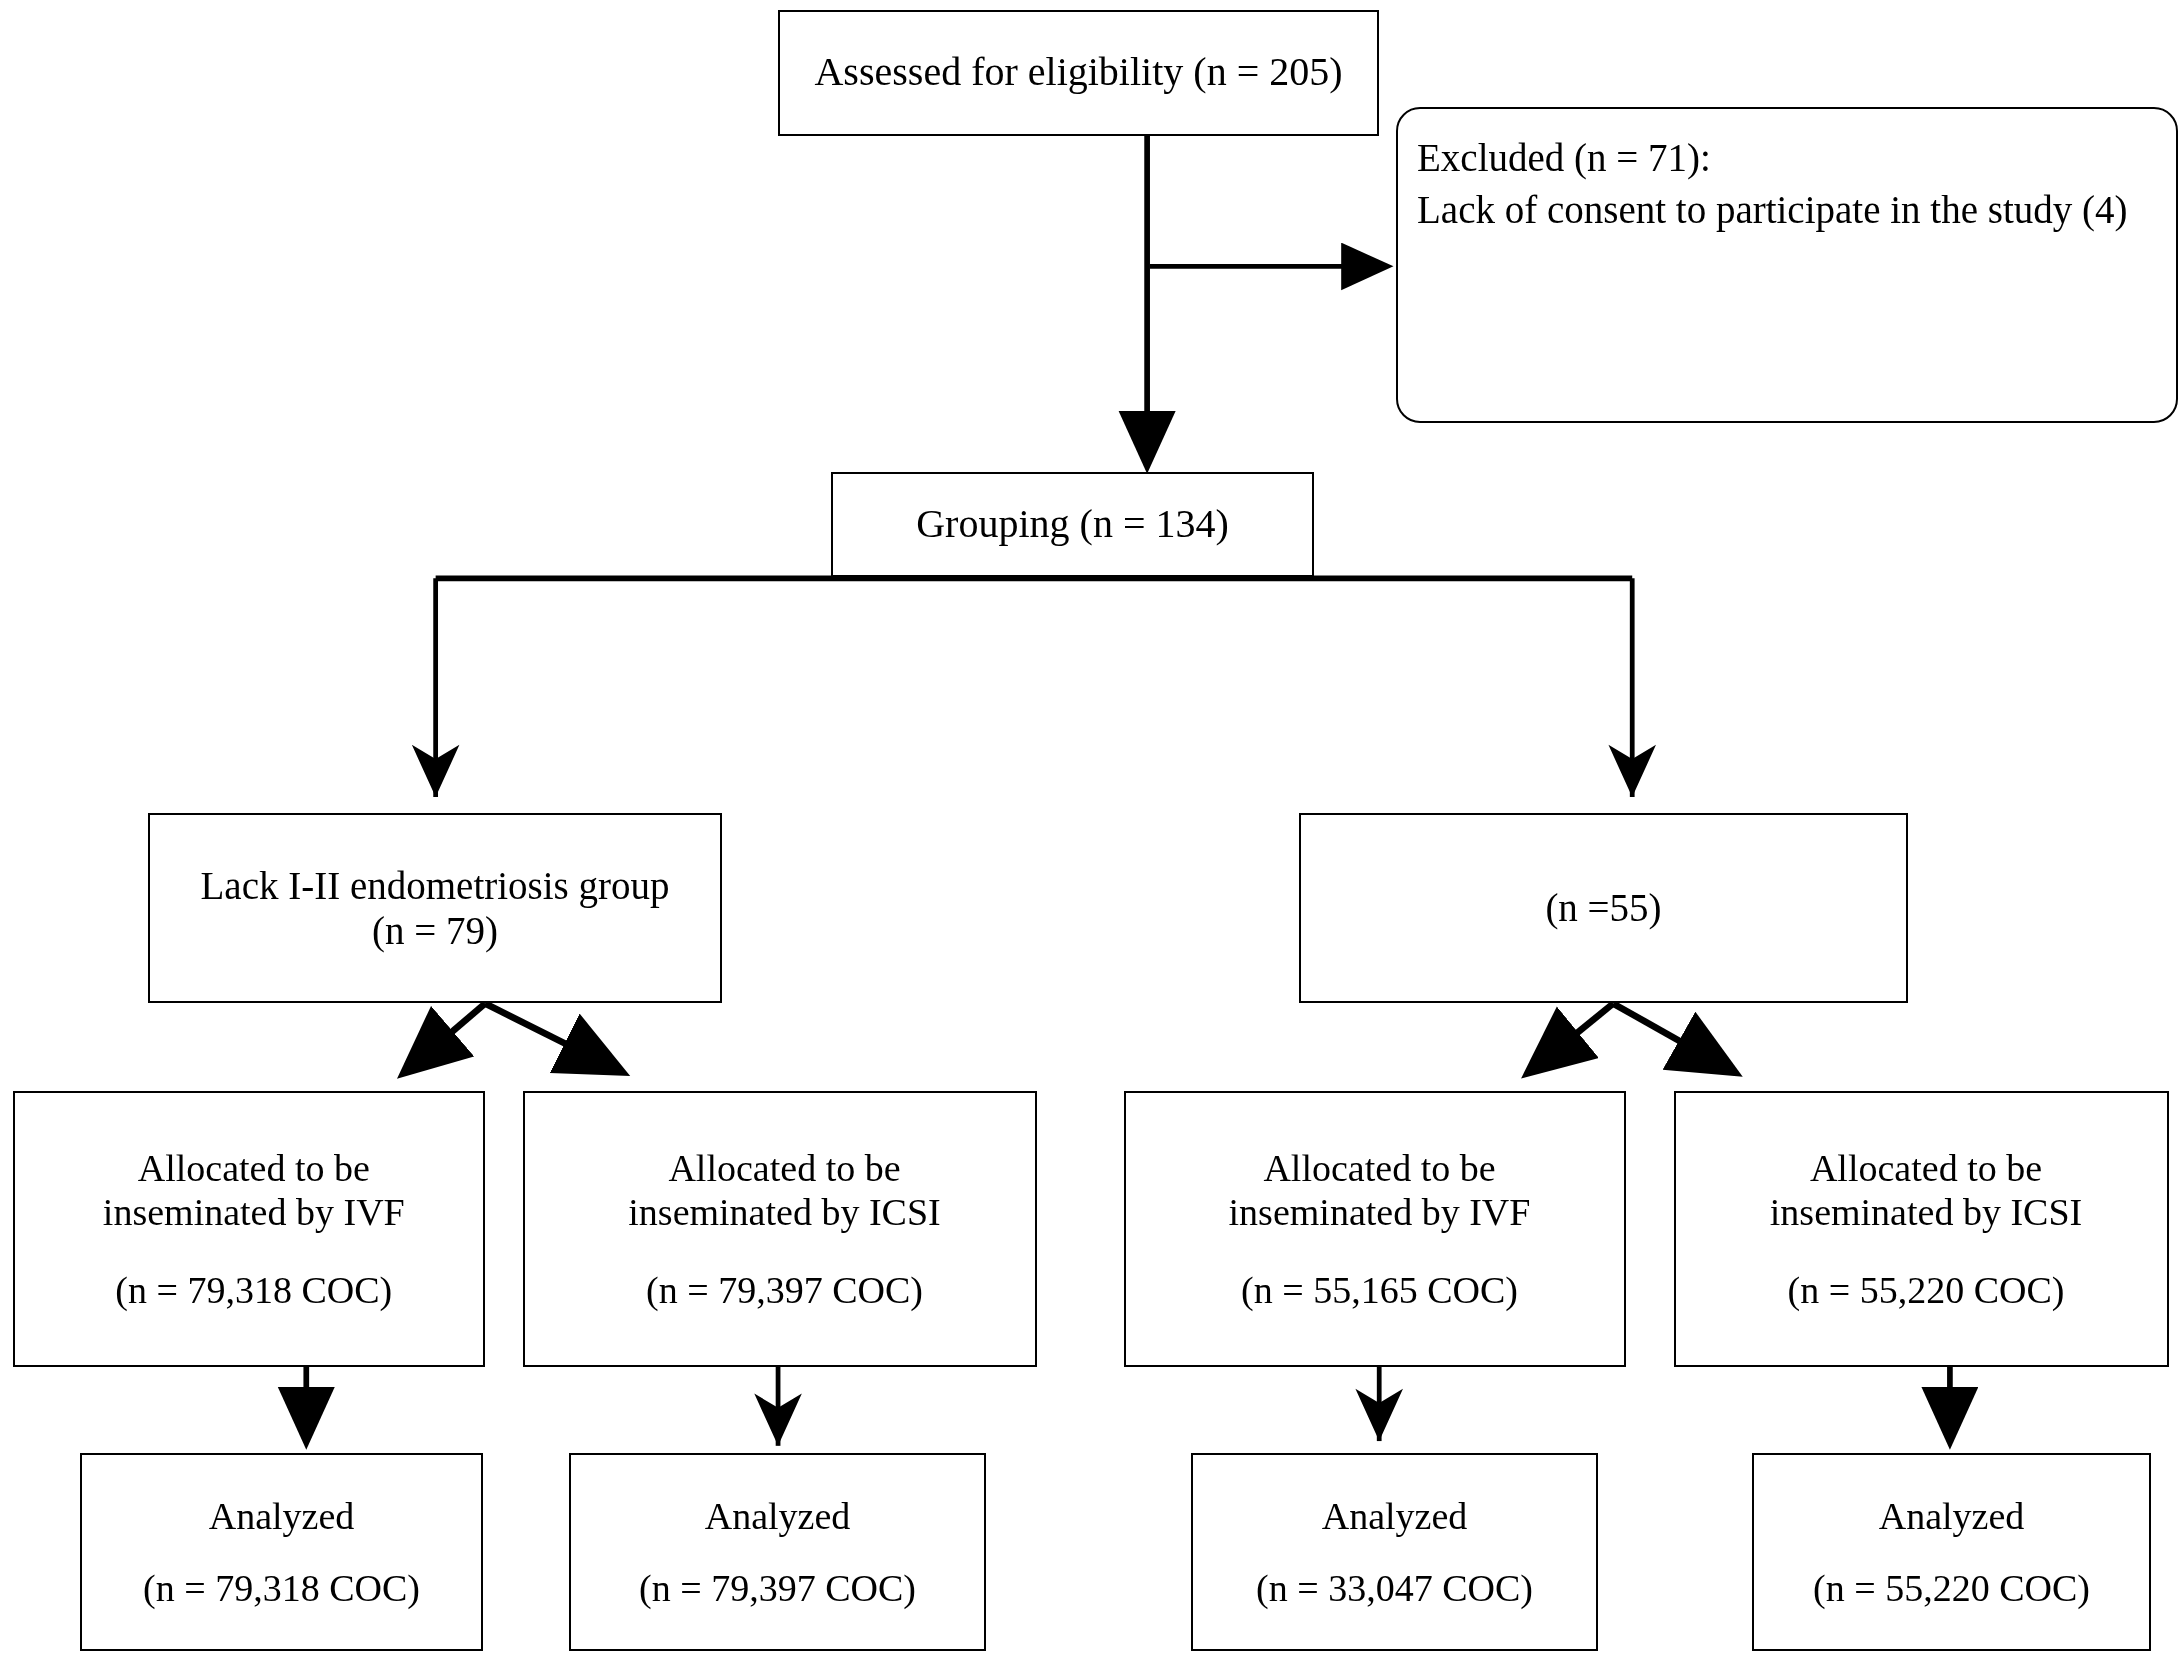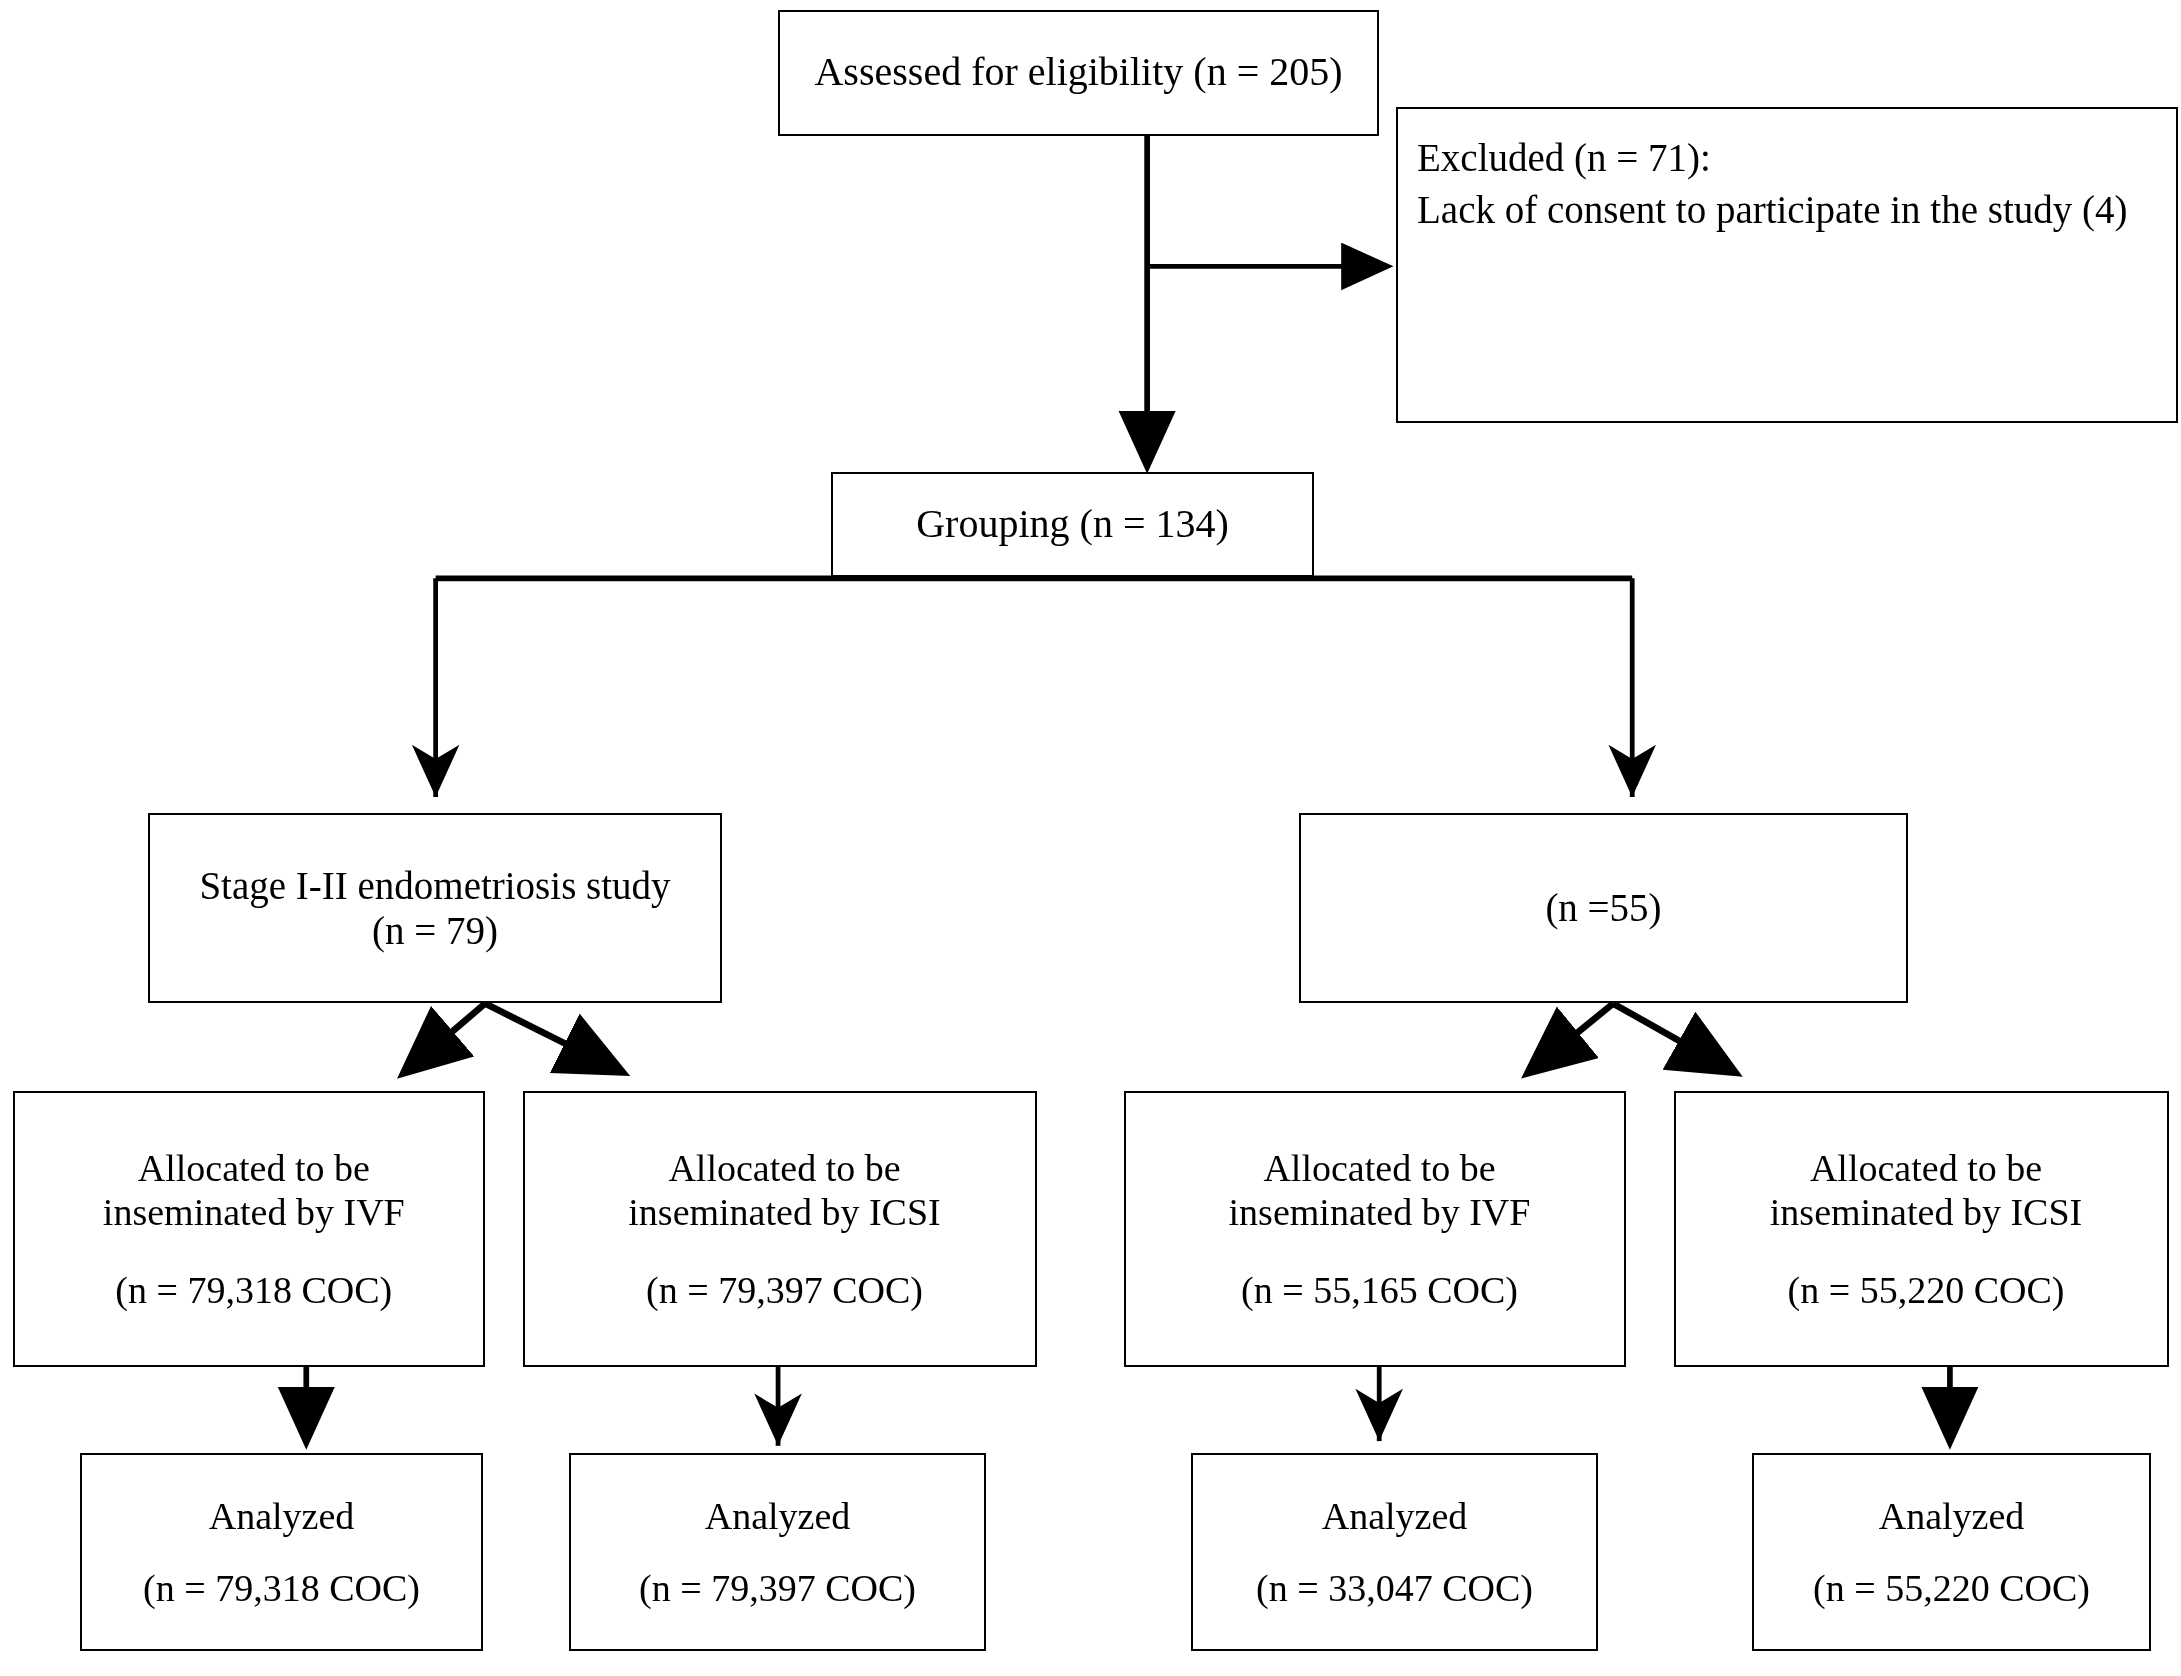--- a/index.html
+++ b/index.html
@@ -53,20 +53,21 @@
 
   
   #node-assessed {
     left: 778px;  top: 9.5px;  width: 601px;  height: 126px;
     font-size: 40px;
   }
   #node-excluded {
     left: 1396px; top: 107px; width: 782px; height: 316px;
     font-size: 39px;
     padding: 23px 21px 0 19px;
+    border-radius: 24px;
   }
   #node-excluded .line { line-height: 1.33; }
   #node-grouping {
     left: 810px; top: 472px; width: 483px; height: 105px;
     font-size: 40px;
     margin-left: 21px;
   }
   #node-stage12 {
     left: 148px; top: 813px; width: 574px; height: 190px;
     font-size: 39px;
@@ -144,21 +145,21 @@
   <div class="node left-align" id="node-excluded">
     <span class="line">Excluded (n = 71):</span>
     <span class="line"> Lack of consent to participate in the study (4)</span>
   </div>
 
   <div class="node" id="node-grouping">
     <span class="line">Grouping (n = 134)</span>
   </div>
 
   <div class="node" id="node-stage12">
-    <span class="line">Stage I-II endometriosis study</span>
+    <span class="line">Lack I-II endometriosis group</span>
     <span class="line">(n = 79)</span>
   </div>
 
   <div class="node" id="node-stage34">
     <span class="line">(n =55)</span>
   </div>
 
   <div class="node alloc" id="node-alloc-1">
     <span class="line">Allocated to be</span>
     <span class="line">inseminated by IVF</span>

